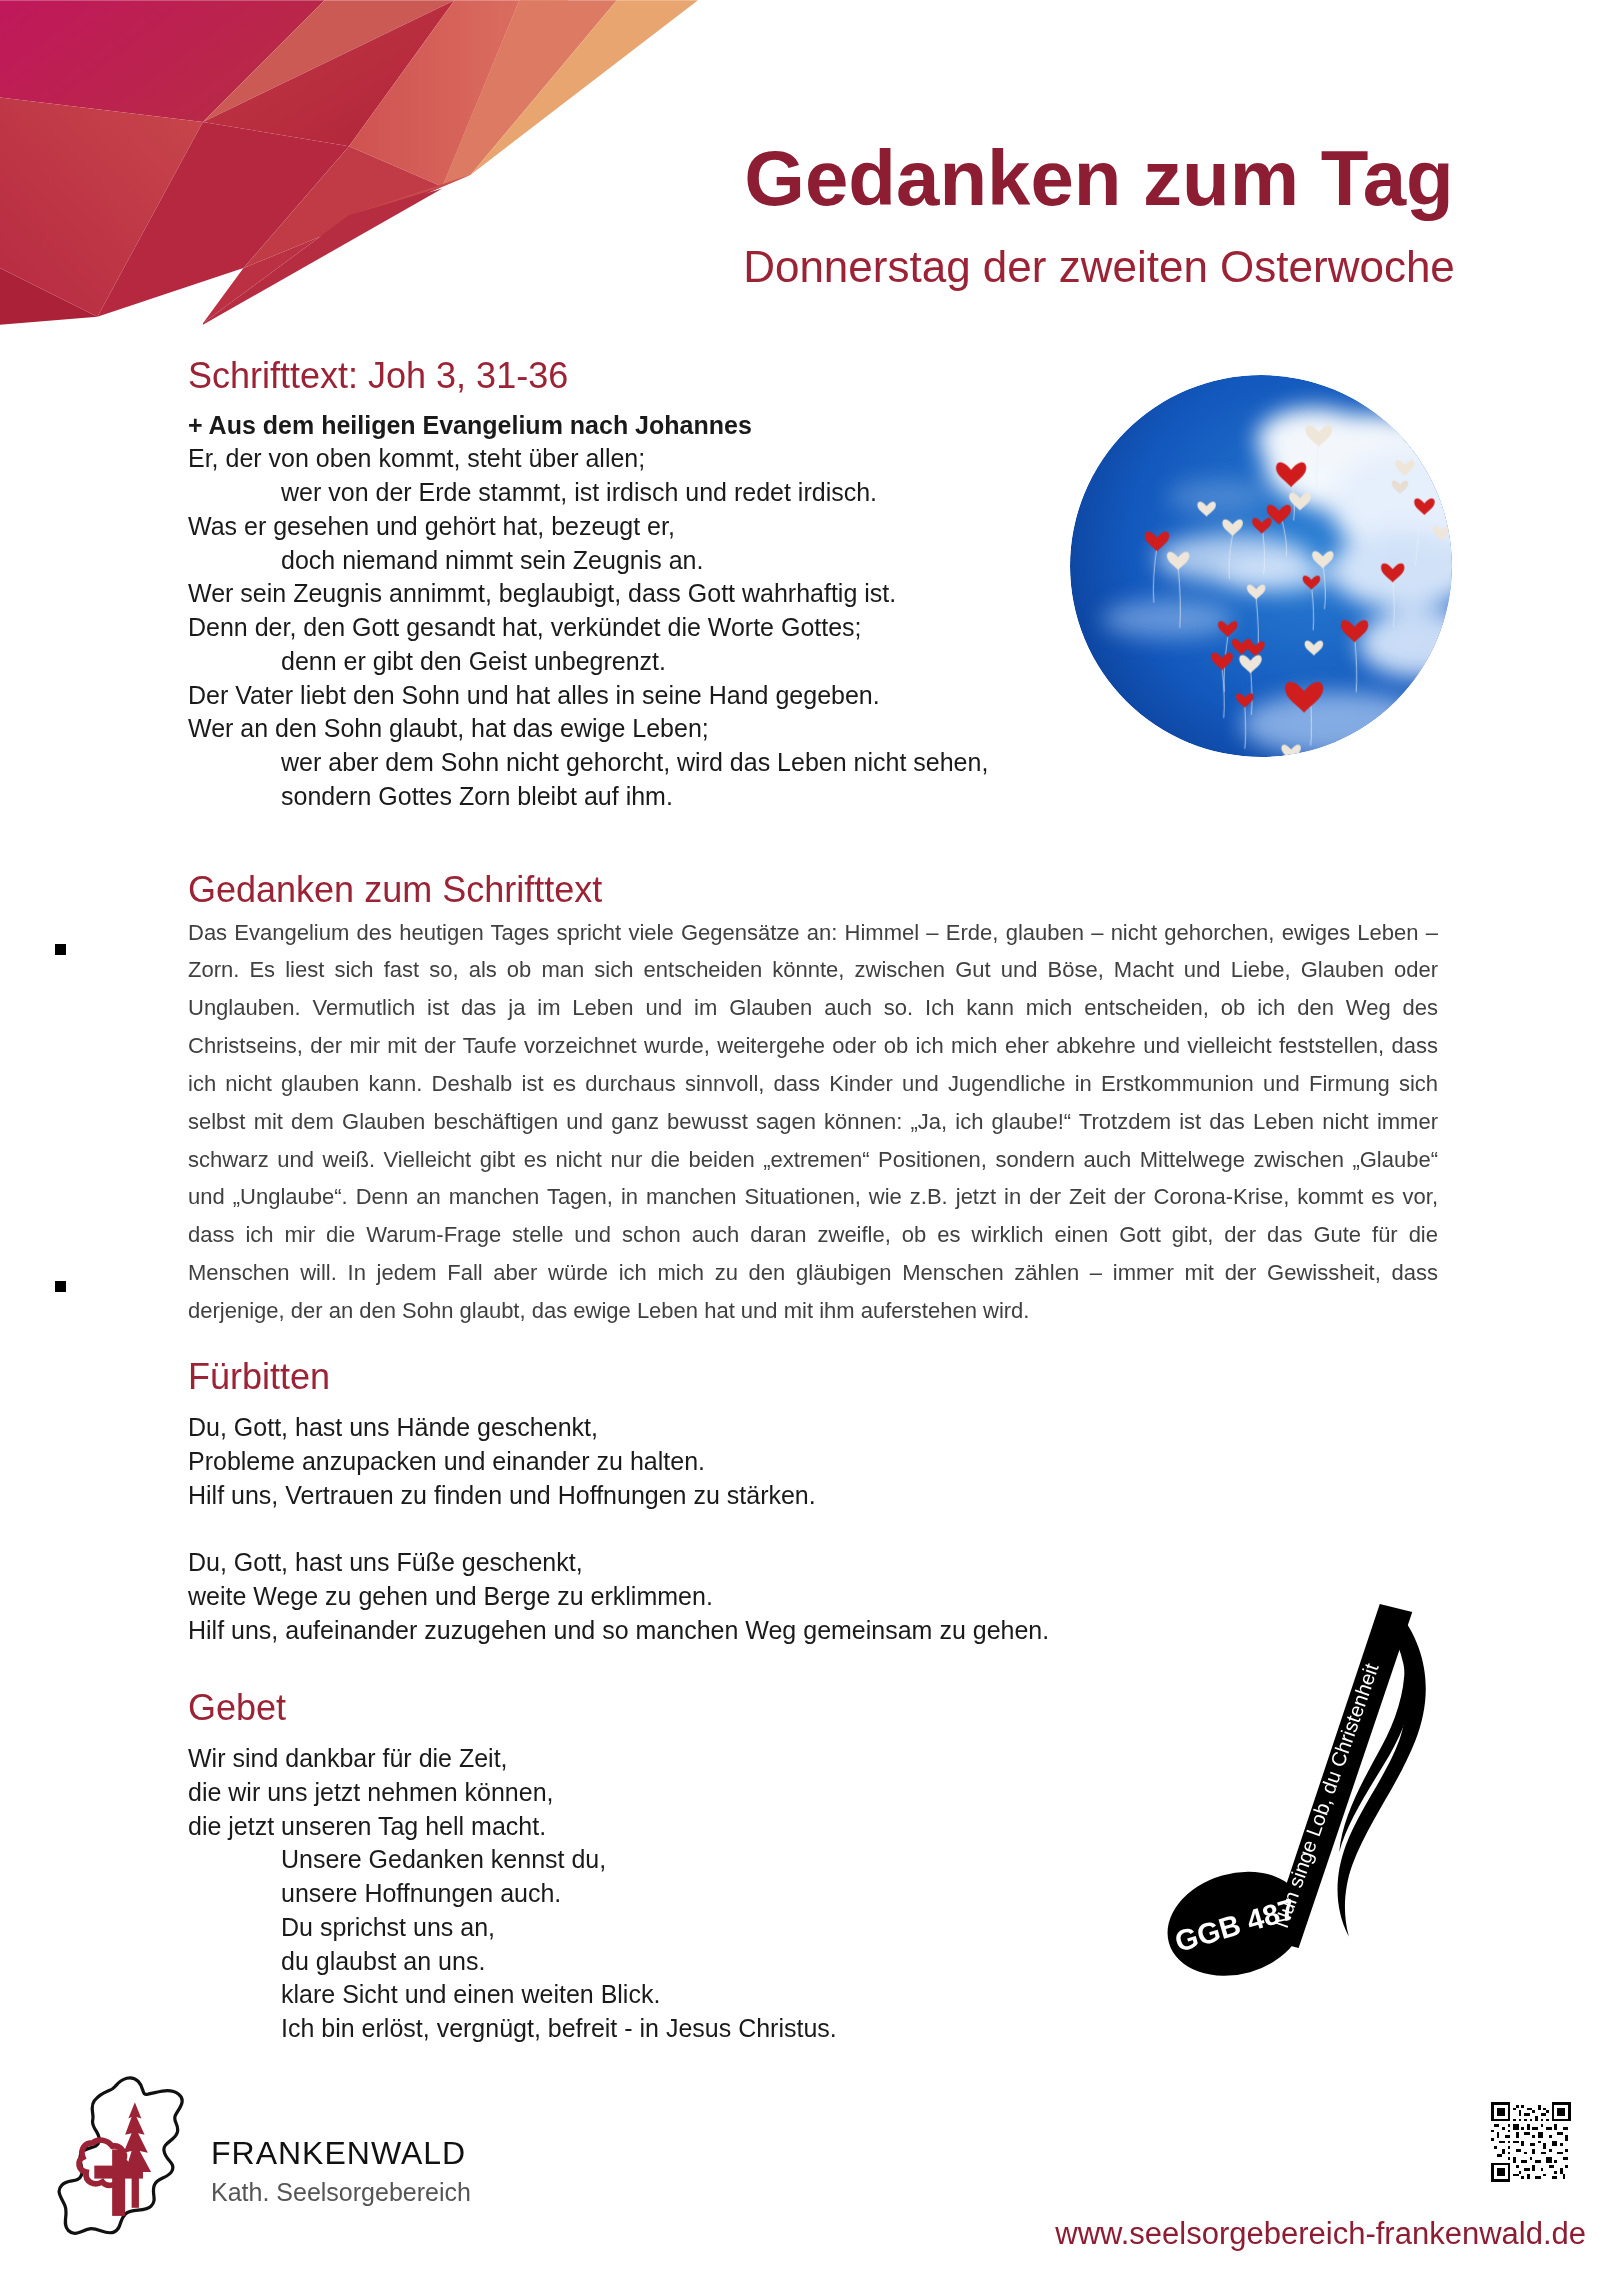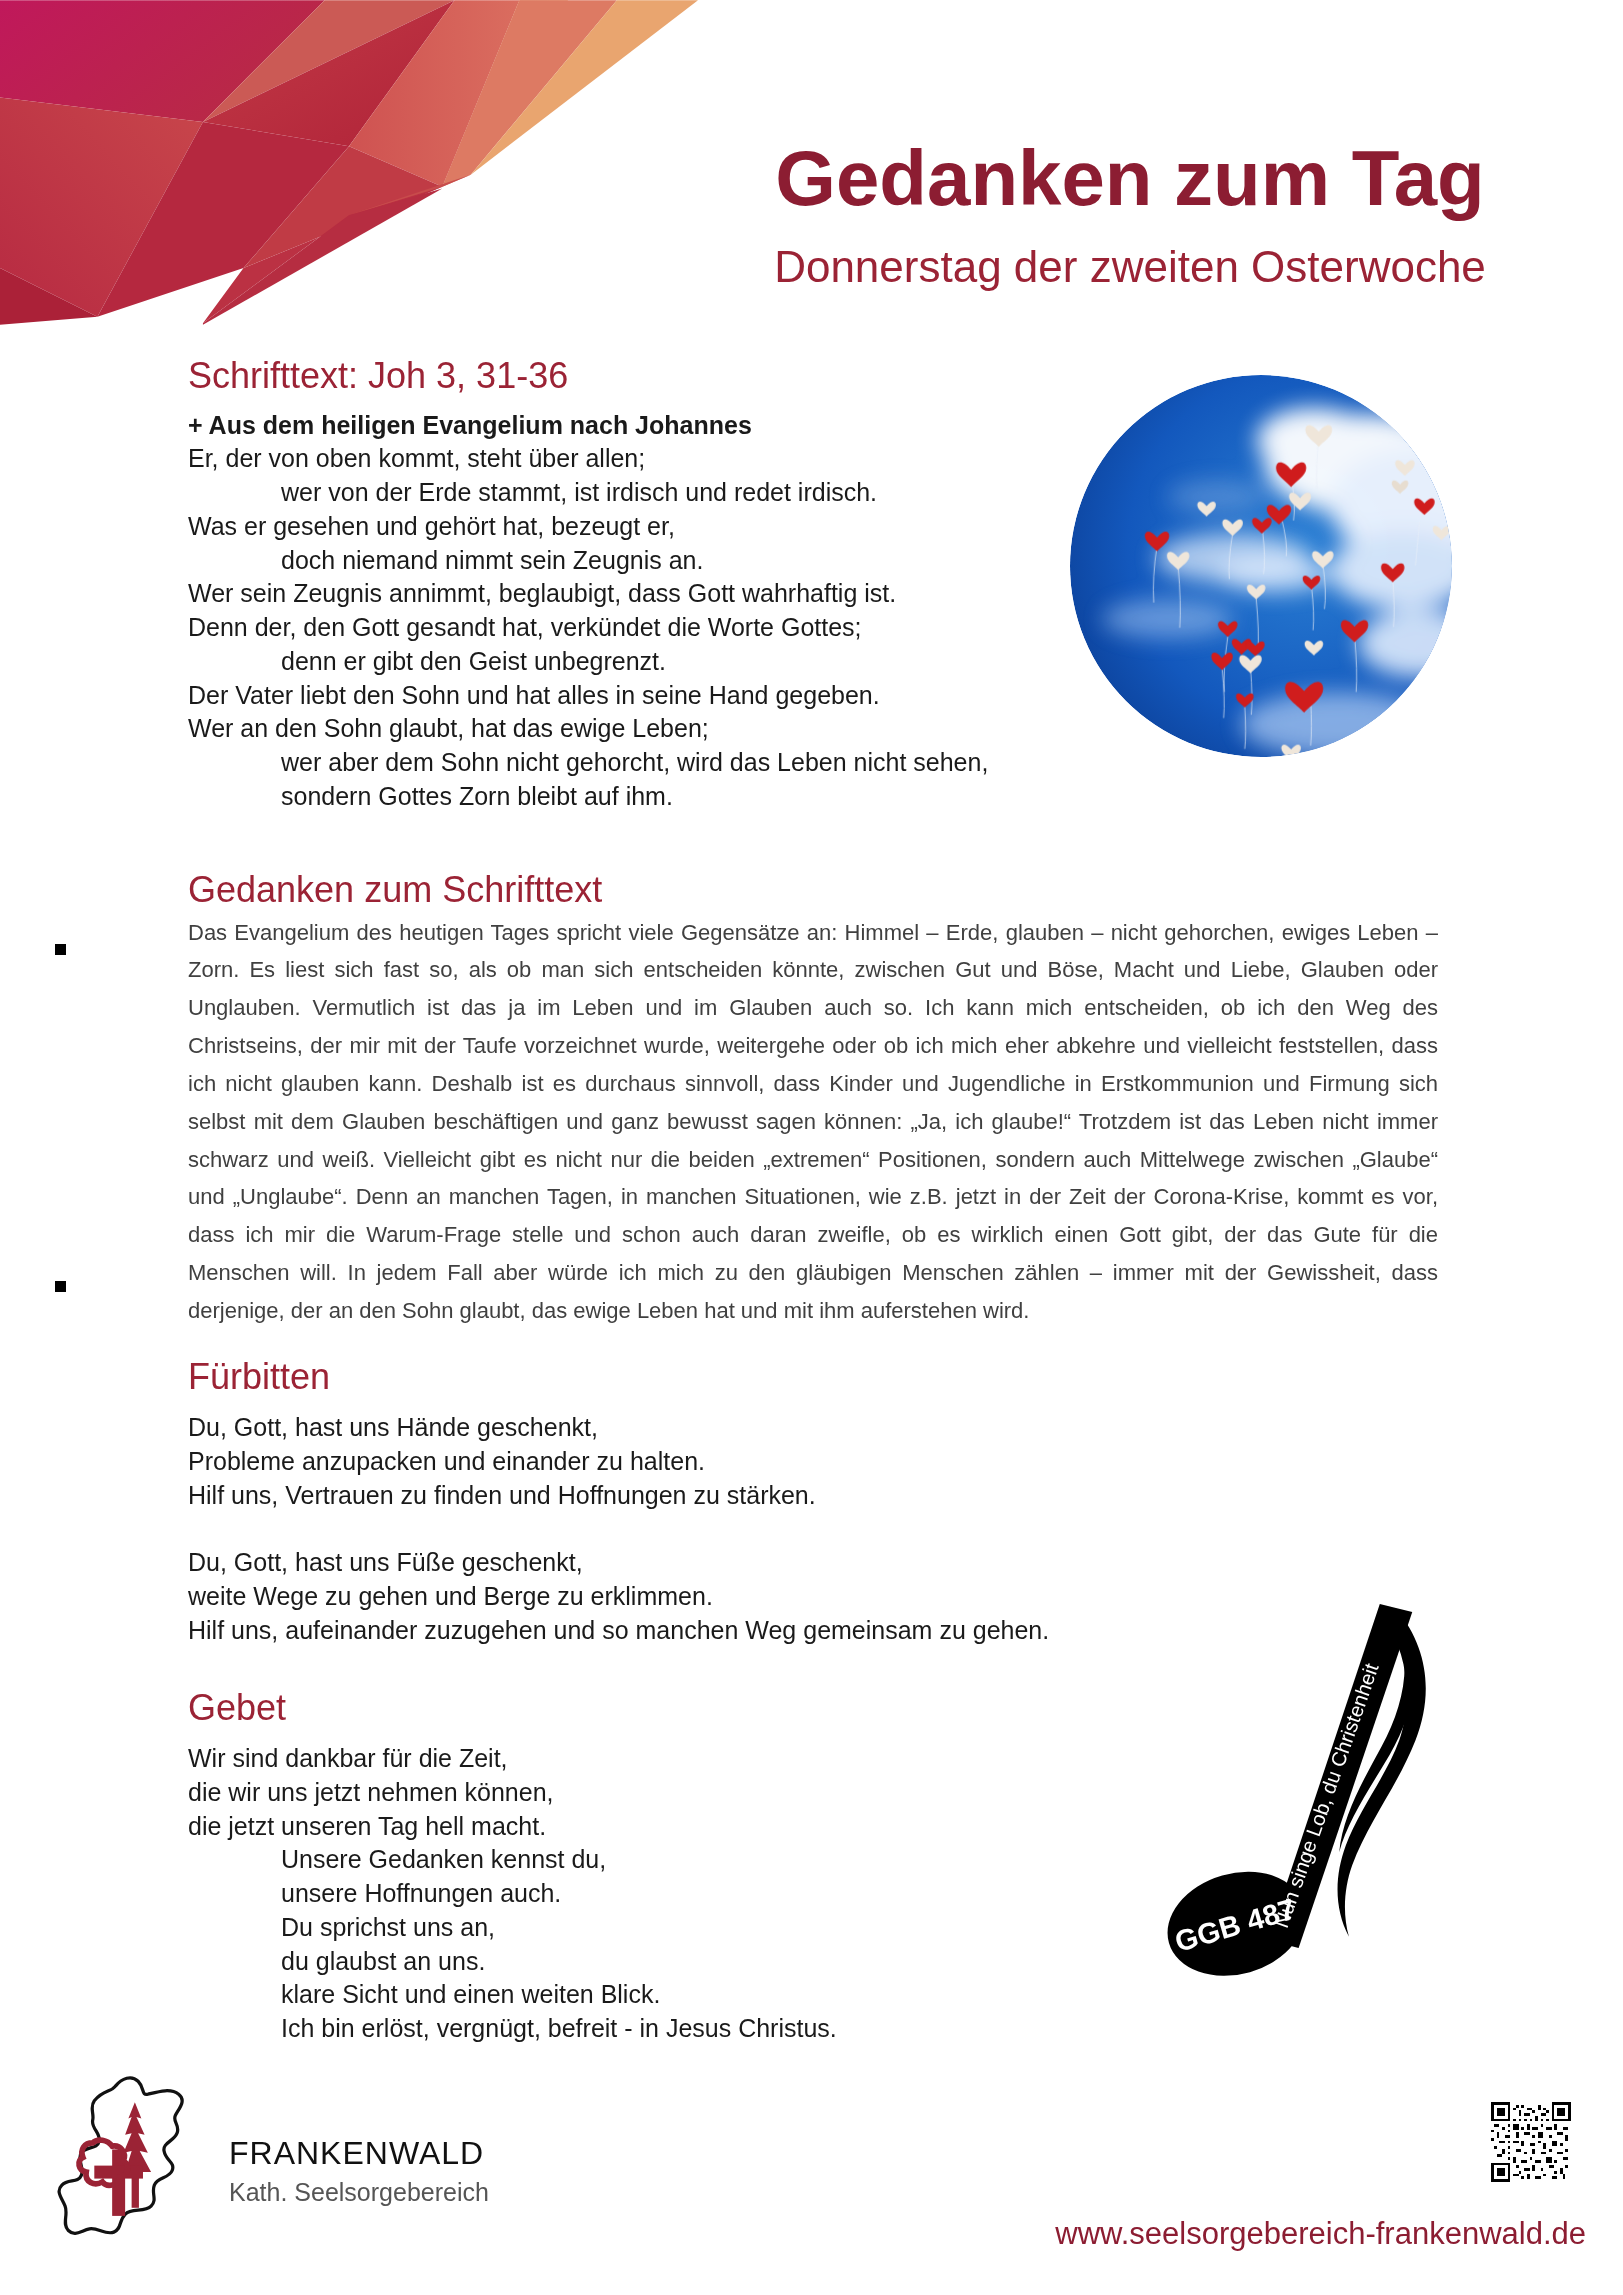--- a/index.html
+++ b/index.html
@@ -24,21 +24,21 @@
     left: 0; top: 0;
     width: 698px;
     height: 325px;
     overflow: hidden;
   }
   #banner svg { display: block; }
 
   
   #title-block {
     position: absolute;
-    left: 651px;
+    left: 620px;
     top: 138px;
     width: 958px;
     text-align: center;
   }
   #doc-title {
     font-size: 78px;
     font-weight: bold;
     color: #8c1d32;
     letter-spacing: 0px;
     line-height: 1.05;
@@ -159,21 +159,21 @@
     height: 187px;
   }
   #logo-mark {
     position: absolute;
     left: 0; top: 0;
     width: 146px;
     height: 179px;
   }
   #logo-text {
     position: absolute;
-    left: 172px;
+    left: 154px;
     top: 67px;
   }
   #logo-name {
     font-size: 32px;
     letter-spacing: 1px;
     color: #111111;
     font-weight: 400;
   }
   #logo-tagline {
     margin-top: 5.7px;

